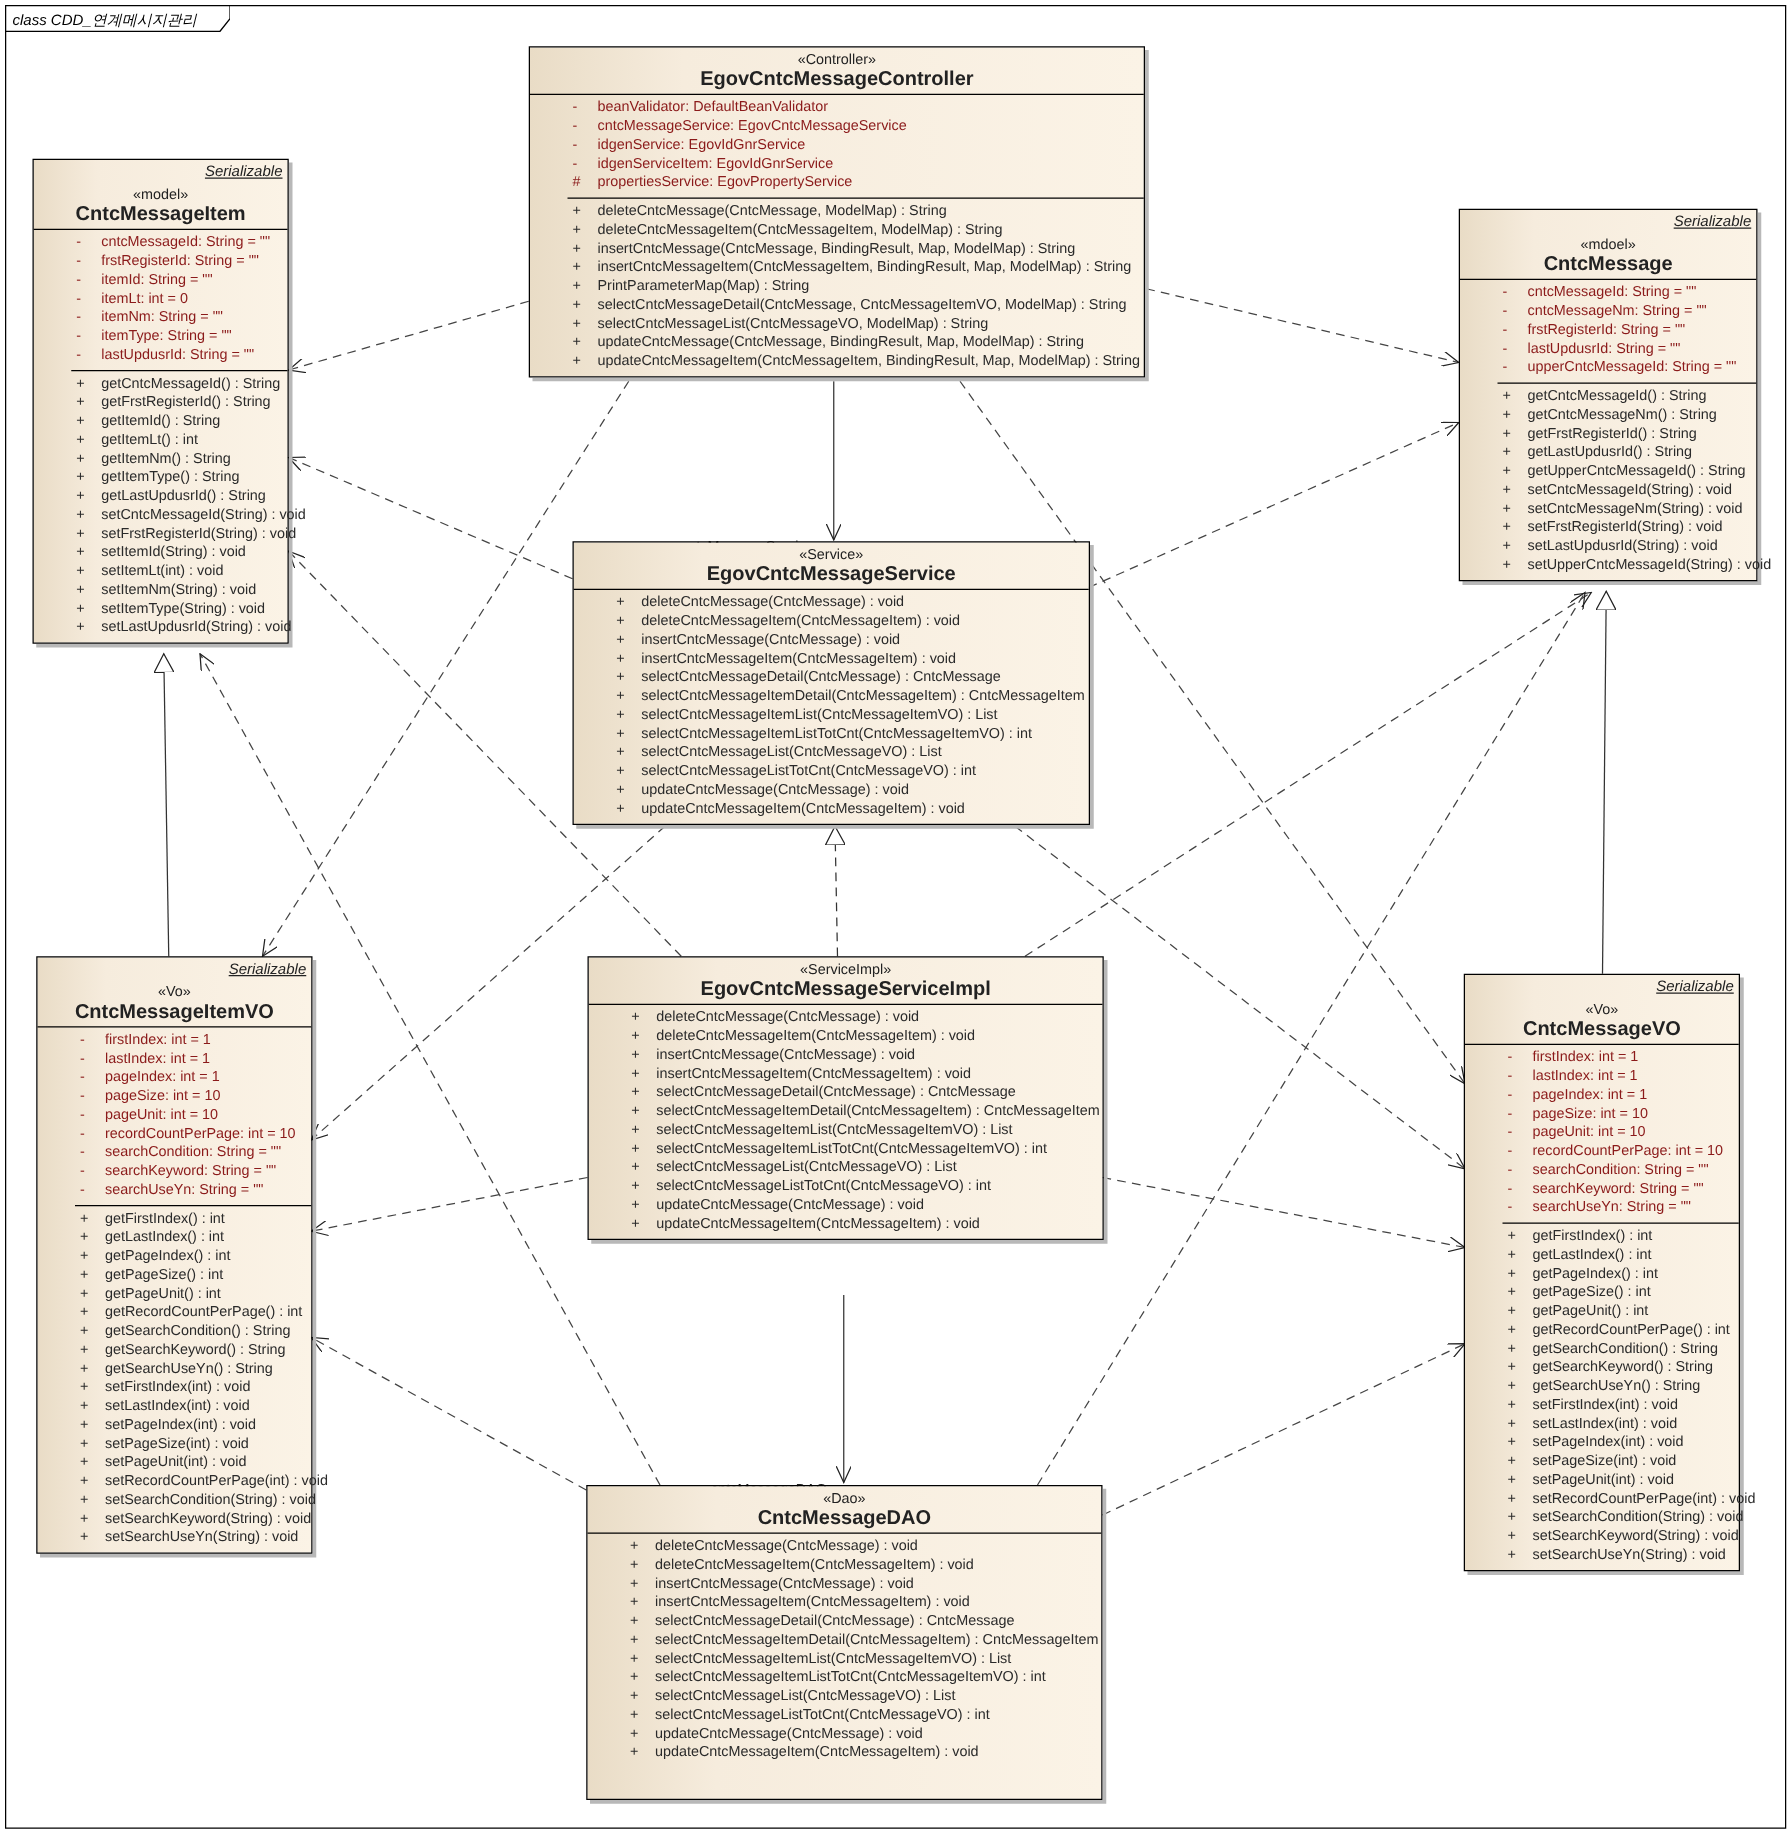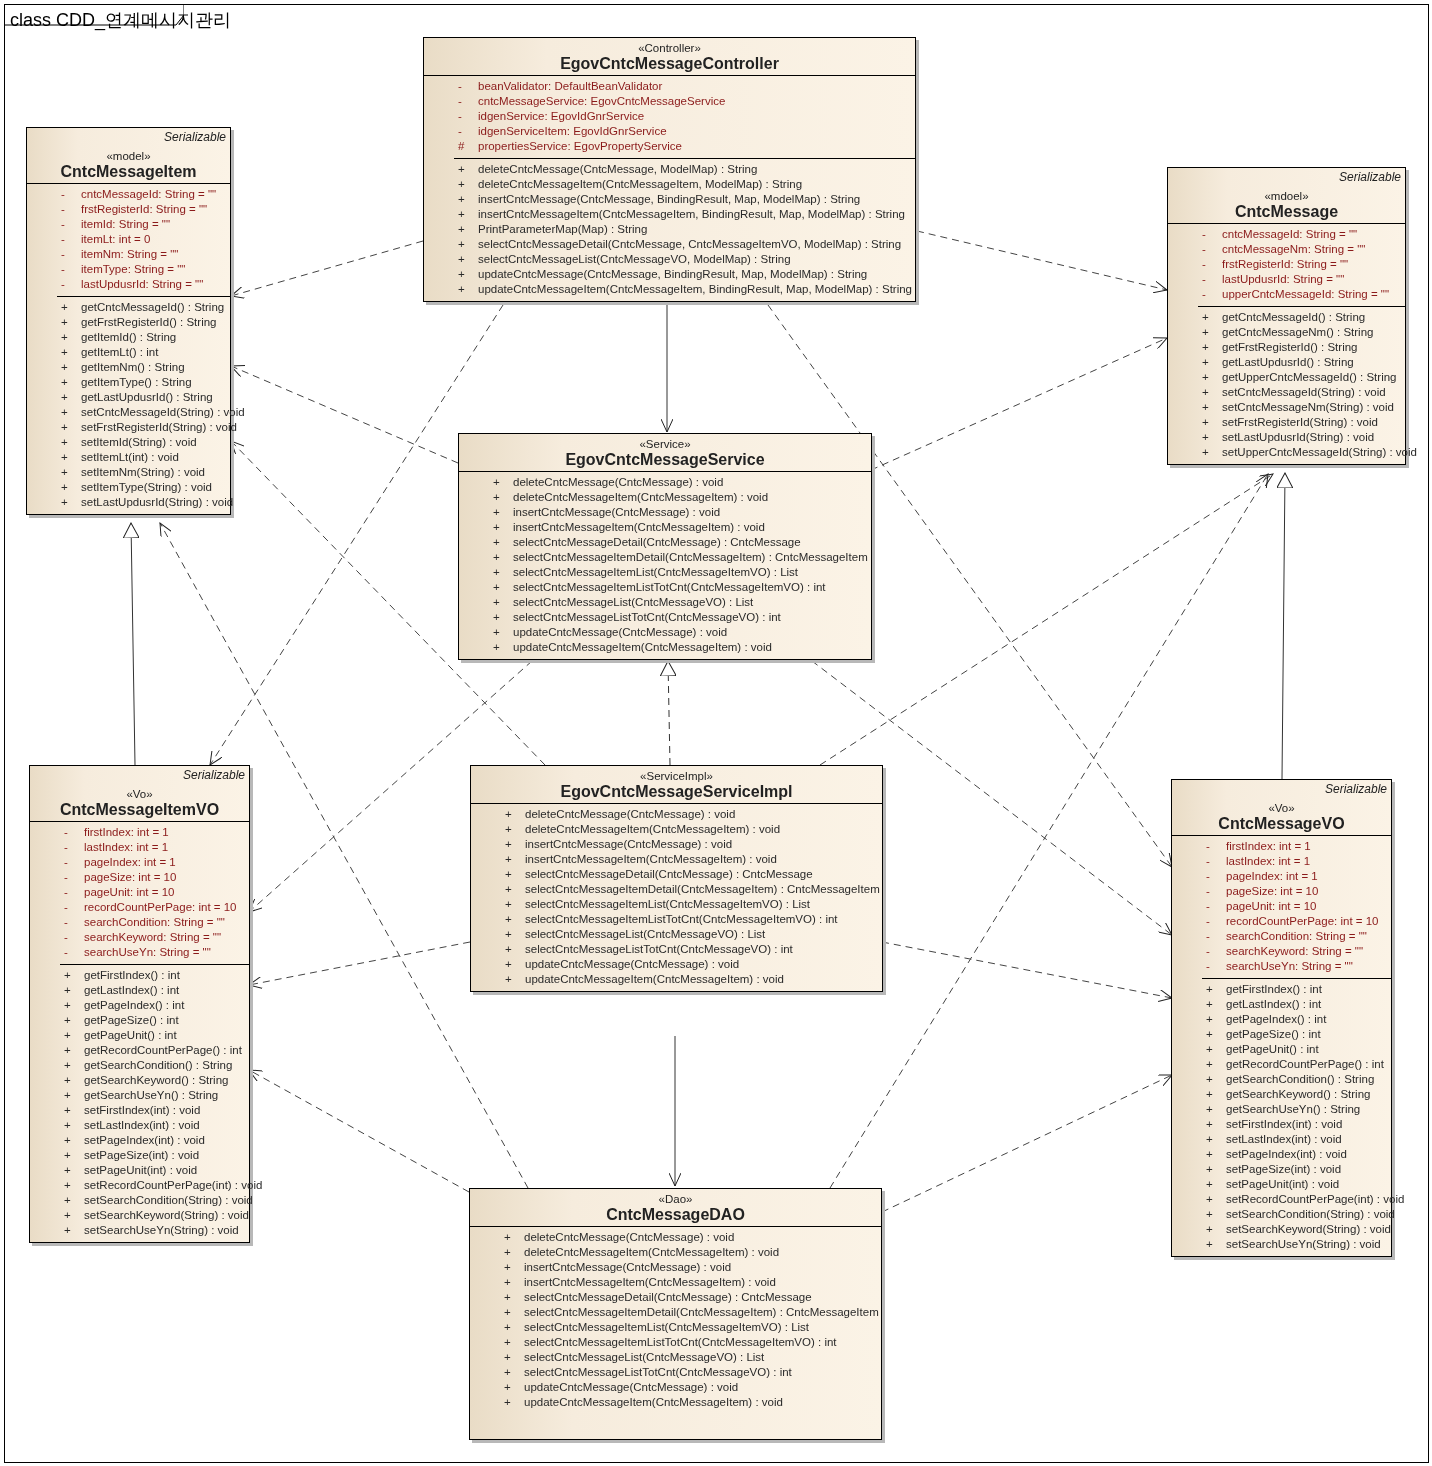--- a/index.html
+++ b/index.html
@@ -1,26 +1,26 @@
 <!DOCTYPE html>
 <html><head>
 <meta charset="utf-8">
 <style>
   html, body { margin:0; padding:0; background:#ffffff; }
   body { width:1432px; height:1466px; position:relative; overflow:hidden;
          font-family:"Liberation Sans", sans-serif; font-size:11.5px; color:#222; }
   .frame { position:absolute; left:4px; top:4px; width:1423px; height:1457px; border:1px solid #000; }
   .frame-tab { position:absolute; left:4px; top:4px; height:22px; }
   .frame-tab svg { position:absolute; left:0; top:0; }
-  .frame-tab span { position:absolute; left:6px; top:4px; font-size:18px; white-space:nowrap; color:#000; }
+  .frame-tab span { position:absolute; left:6px; top:4px; font-size:12px; white-space:nowrap; color:#000;font-style:italic; }
   svg.links { position:absolute; left:0; top:0; }
   .cls { position:absolute; border:1px solid #000; box-shadow:3px 3px 0 #b8b8b8;
          background:linear-gradient(to right, #e9dcc6 0%, #f6ecdd 25%, #fbf3e6 100%); }
   .cls .hdr { position:relative; text-align:center; padding:3px 2px 4px; border-bottom:1px solid #000; }
-  .cls .tag { position:absolute; right:4px; top:2px; font-style:italic; font-size:12px; color:#222; }
+  .cls .tag { position:absolute; right:4px; top:2px; font-style:italic; font-size:12px; color:#222;text-decoration:underline; }
   .cls .stereo { font-size:11.5px; line-height:15px; }
   .cls .name { font-weight:bold; font-size:16px; line-height:15px; }
   .cls .hdr.has-tag { padding-top:21px; }
   .cls .sec { padding:3px 0 4px;margin-left:30px; }
   .cls .sec + .sec { border-top:1px solid #000; }
   .row { white-space:nowrap; line-height:15px; padding-left:4px; }
   .row .vis { display:inline-block; width:20px; }
   .attr { color:#8b1a1a; }
   .attr .vis { color:#8b1a1a; }
   .op { color:#2a2a2a; }

